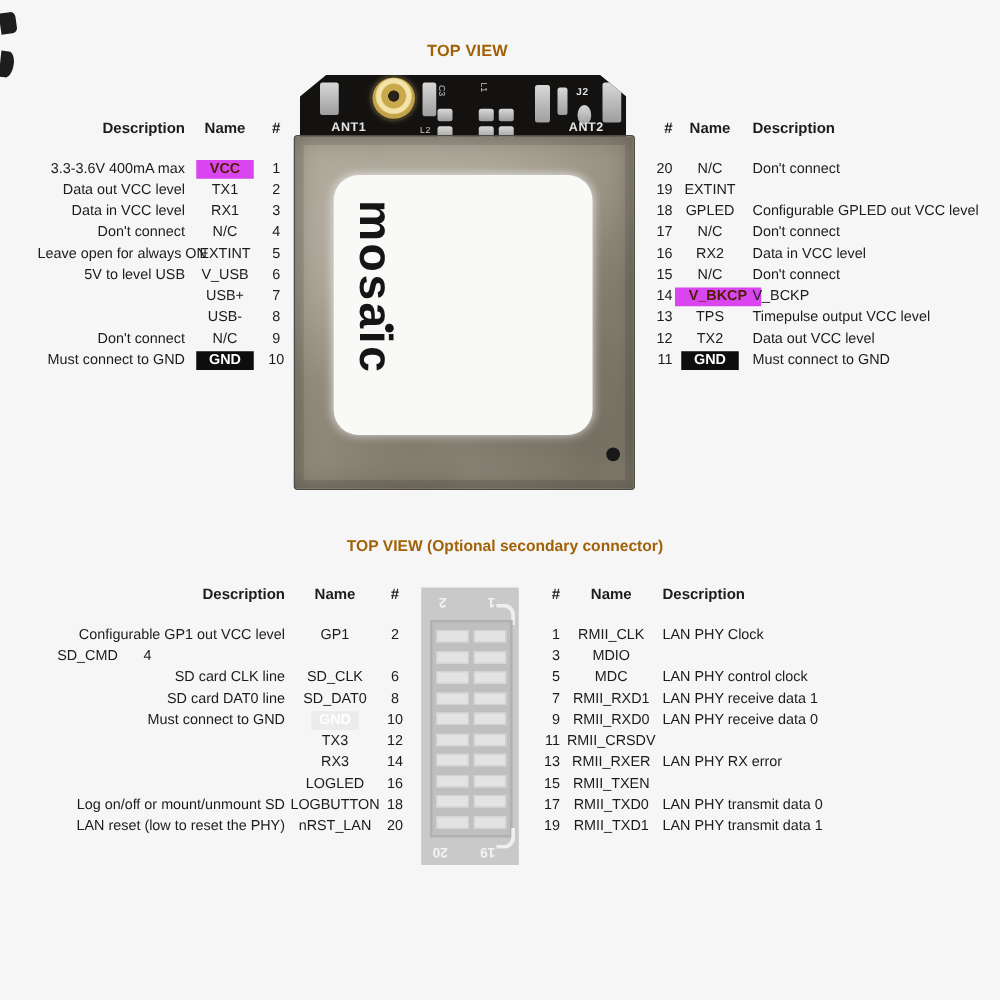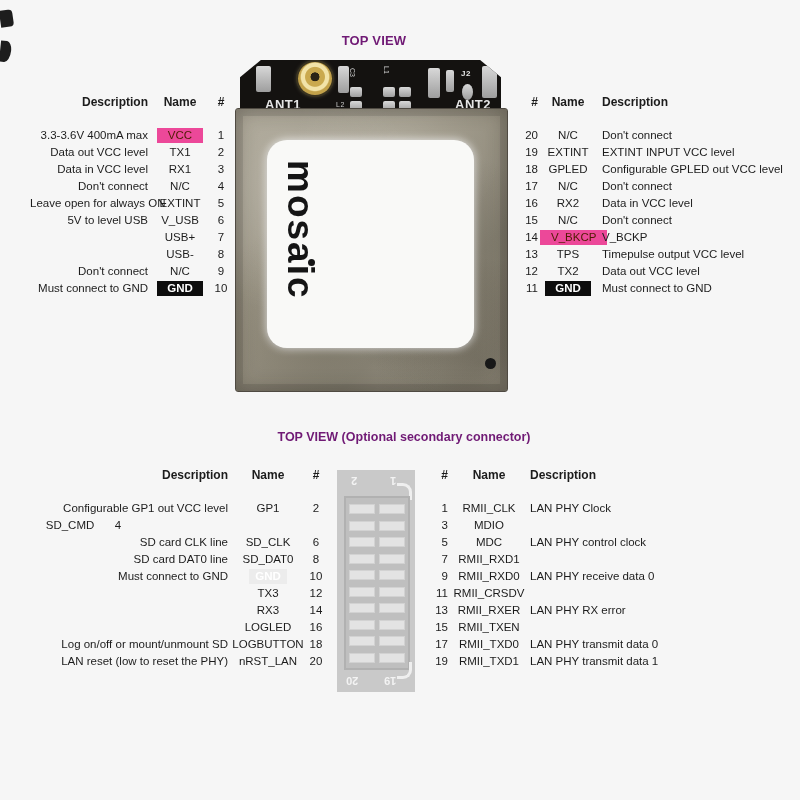--- a/index.html
+++ b/index.html
@@ -1,20 +1,20 @@
 <!DOCTYPE html>
 <html><head>
 <meta charset="utf-8">
 <style>
   html,body{margin:0;padding:0;}
   .canvas{position:relative;width:800px;height:800px;background:#f6f6f6;
           font-family:"Liberation Sans",sans-serif;color:#1c1c1c;overflow:hidden;}
 
   
-  .title{position:absolute;text-align:center;font-weight:bold;color:#701a75;}
+  .title{position:absolute;text-align:center;font-weight:bold;color:#a16207;}
   .title-top{top:33px;left:0;width:748px;font-size:13px;letter-spacing:.2px;}
   .title-bottom{top:430px;left:4px;width:800px;font-size:12.5px;}
 
   
   .art{position:absolute;background:#1d1d1d;}
   .art1{left:0;top:10px;width:13px;height:17px;border-radius:0 4px 4px 0;transform:rotate(-8deg);}
   .art2{left:0;top:41px;width:11px;height:21px;border-radius:0 45% 55% 0;transform:rotate(6deg);}
 
   
   .tbl{position:absolute;font-size:11.5px;line-height:17px;}
@@ -37,30 +37,30 @@
   .tblBL .cd{width:198px;text-align:right;}
   .tblBL .cn{width:76px;text-align:center;margin-left:2px;}
   .tblBL .cx{width:20px;text-align:center;}
   
   .tblBR{left:428px;top:467px;width:266px;}
   .tblBR .cx{width:20px;text-align:right;}
   .tblBR .cn{width:78px;text-align:center;margin-left:2px;}
   .tblBR .cd{flex:1;text-align:left;padding-left:2px;}
 
   .nm{display:inline-block;padding:0 1px;}
-  .nm.hl-orange{background:#ec4899;color:#4f1d02;font-weight:normal;padding:0 11px;line-height:15px;}
+  .nm.hl-orange{background:#d946ef;color:#4f1d02;font-weight:bold;padding:0 11px;line-height:15px;}
   .nm.hl-black{background:#0d0d0d;color:#ffffff;font-weight:bold;padding:0 10px;line-height:15px;}
   .nm.hl-faded{background:#ececec;color:#ffffff;font-weight:bold;padding:0 6px;line-height:15px;}
 
   
   .module{position:absolute;left:232px;top:60px;width:277px;height:330px;}
   .pcb{position:absolute;left:8px;top:0;width:261px;height:54px;background:#141210;
        clip-path:polygon(8% 0,92% 0,100% 32%,100% 100%,0 100%,0 32%);}
   .pcb .pad{position:absolute;background:linear-gradient(180deg,#d8d8d8,#9e9e9e);border-radius:2px;}
-  .silk{position:absolute;color:#e6e6e6;font-size:13px;font-weight:bold;letter-spacing:.5px;}
+  .silk{position:absolute;color:#e6e6e6;font-size:10px;font-weight:bold;letter-spacing:.5px;}
   .silk.tiny{font-size:7px;color:#c9c9c9;font-weight:normal;}
   .silk.vert{writing-mode:vertical-rl;letter-spacing:0;}
   .ufl{position:absolute;left:58px;top:2px;width:34px;height:33px;border-radius:50%;
        background:radial-gradient(circle at 50% 45%,#2b2416 0 17%,#caa94e 19% 38%,#f2e3a8 42% 55%,#c3a24a 60% 78%,#8a7430 80%);
        box-shadow:0 0 0 2px #3a331f, 0 0 5px rgba(255,240,180,.5);}
   .can{position:absolute;left:3px;top:48px;width:271px;height:282px;border-radius:3px;
        border:1px solid #4f4a42;
        background:
         radial-gradient(circle at 20% 28%, rgba(255,255,255,.20), transparent 42%),
         radial-gradient(circle at 78% 58%, rgba(58,52,38,.28), transparent 45%),
@@ -162,21 +162,20 @@
     </div>
 
   <div class="row">
         <span class="cell cx">20</span>
         <span class="cell cn"><span class="nm">N/C</span></span>
         <span class="cell cd">Don't connect</span>
       </div>
       <div class="row">
         <span class="cell cx">19</span>
         <span class="cell cn"><span class="nm">EXTINT</span></span>
-        <span class="cell cd">EXTINT INPUT VCC level</span>
       </div>
       <div class="row">
         <span class="cell cx">18</span>
         <span class="cell cn"><span class="nm">GPLED</span></span>
         <span class="cell cd">Configurable GPLED out VCC level</span>
       </div>
       <div class="row">
         <span class="cell cx">17</span>
         <span class="cell cn"><span class="nm">N/C</span></span>
         <span class="cell cd">Don't connect</span>
@@ -321,20 +320,21 @@
         <span class="cell cn"><span class="nm">MDIO</span></span>
       </div>
       <div class="row">
         <span class="cell cx">5</span>
         <span class="cell cn"><span class="nm">MDC</span></span>
         <span class="cell cd">LAN PHY control clock</span>
       </div>
       <div class="row">
         <span class="cell cx">7</span>
         <span class="cell cn"><span class="nm">RMII_RXD1</span></span>
+        <span class="cell cd">LAN PHY receive data 1</span>
       </div>
       <div class="row">
         <span class="cell cx">9</span>
         <span class="cell cn"><span class="nm">RMII_RXD0</span></span>
         <span class="cell cd">LAN PHY receive data 0</span>
       </div>
       <div class="row">
         <span class="cell cx">11</span>
         <span class="cell cn"><span class="nm">RMII_CRSDV</span></span>
       </div>

